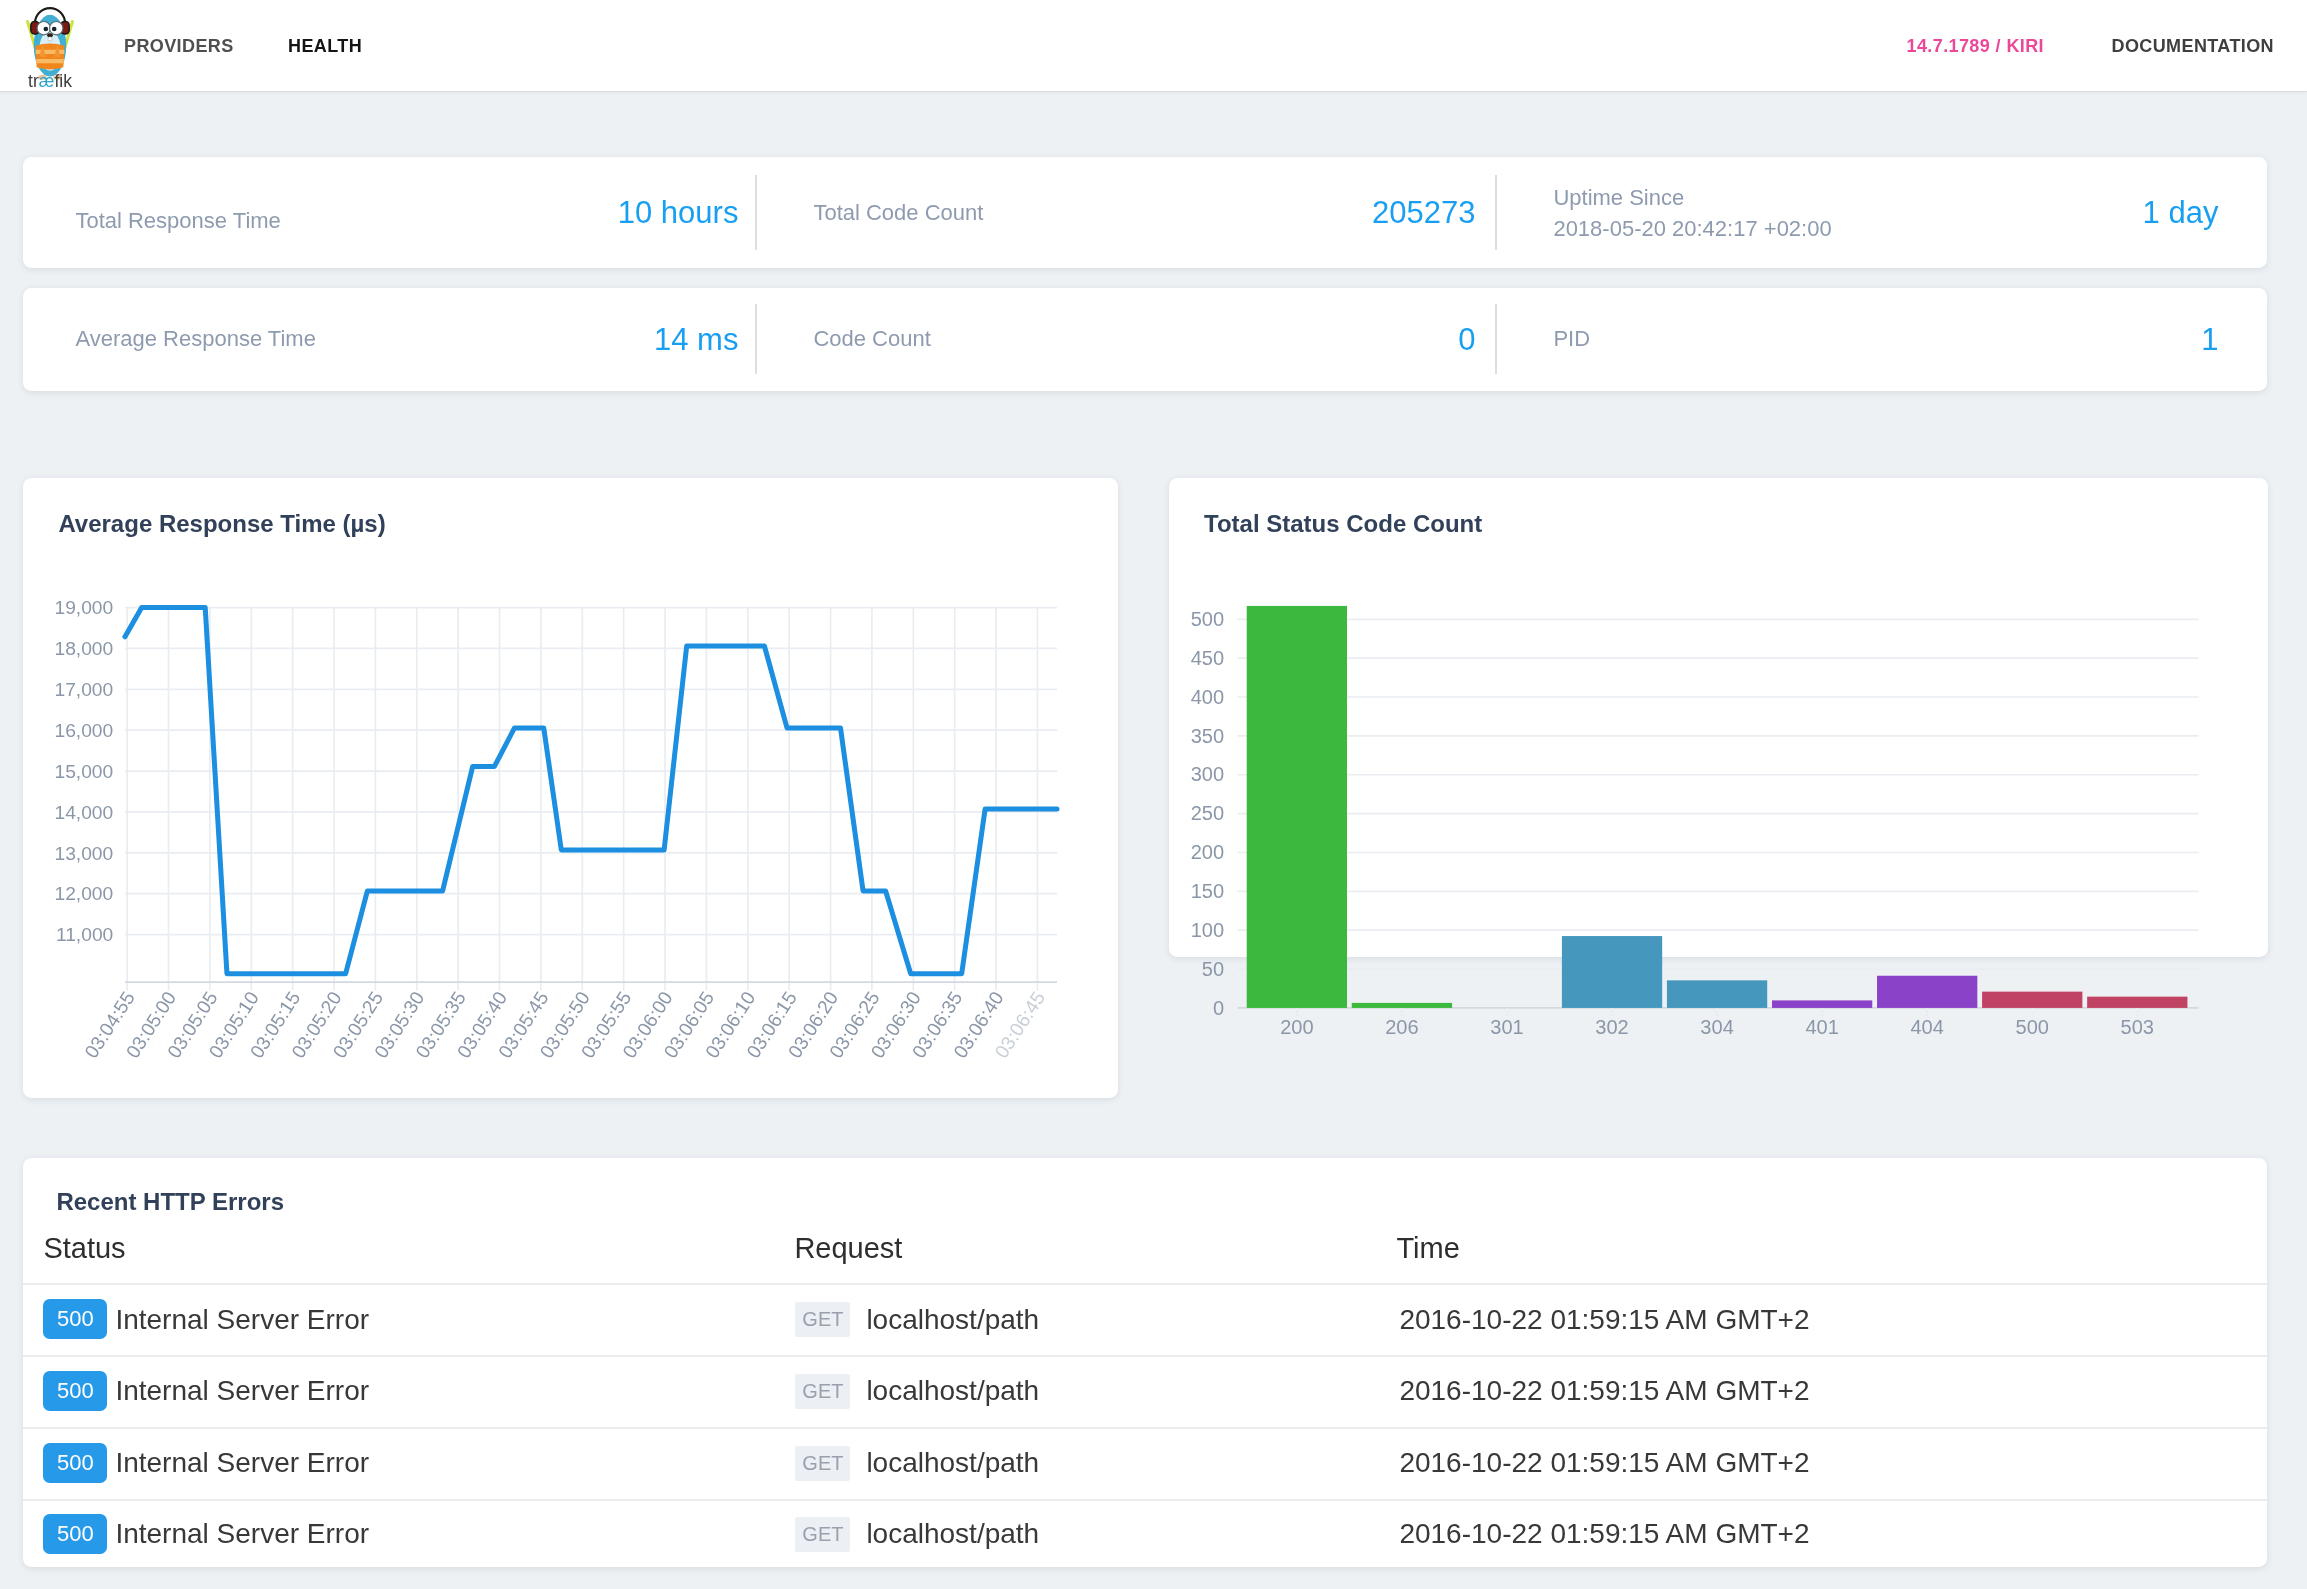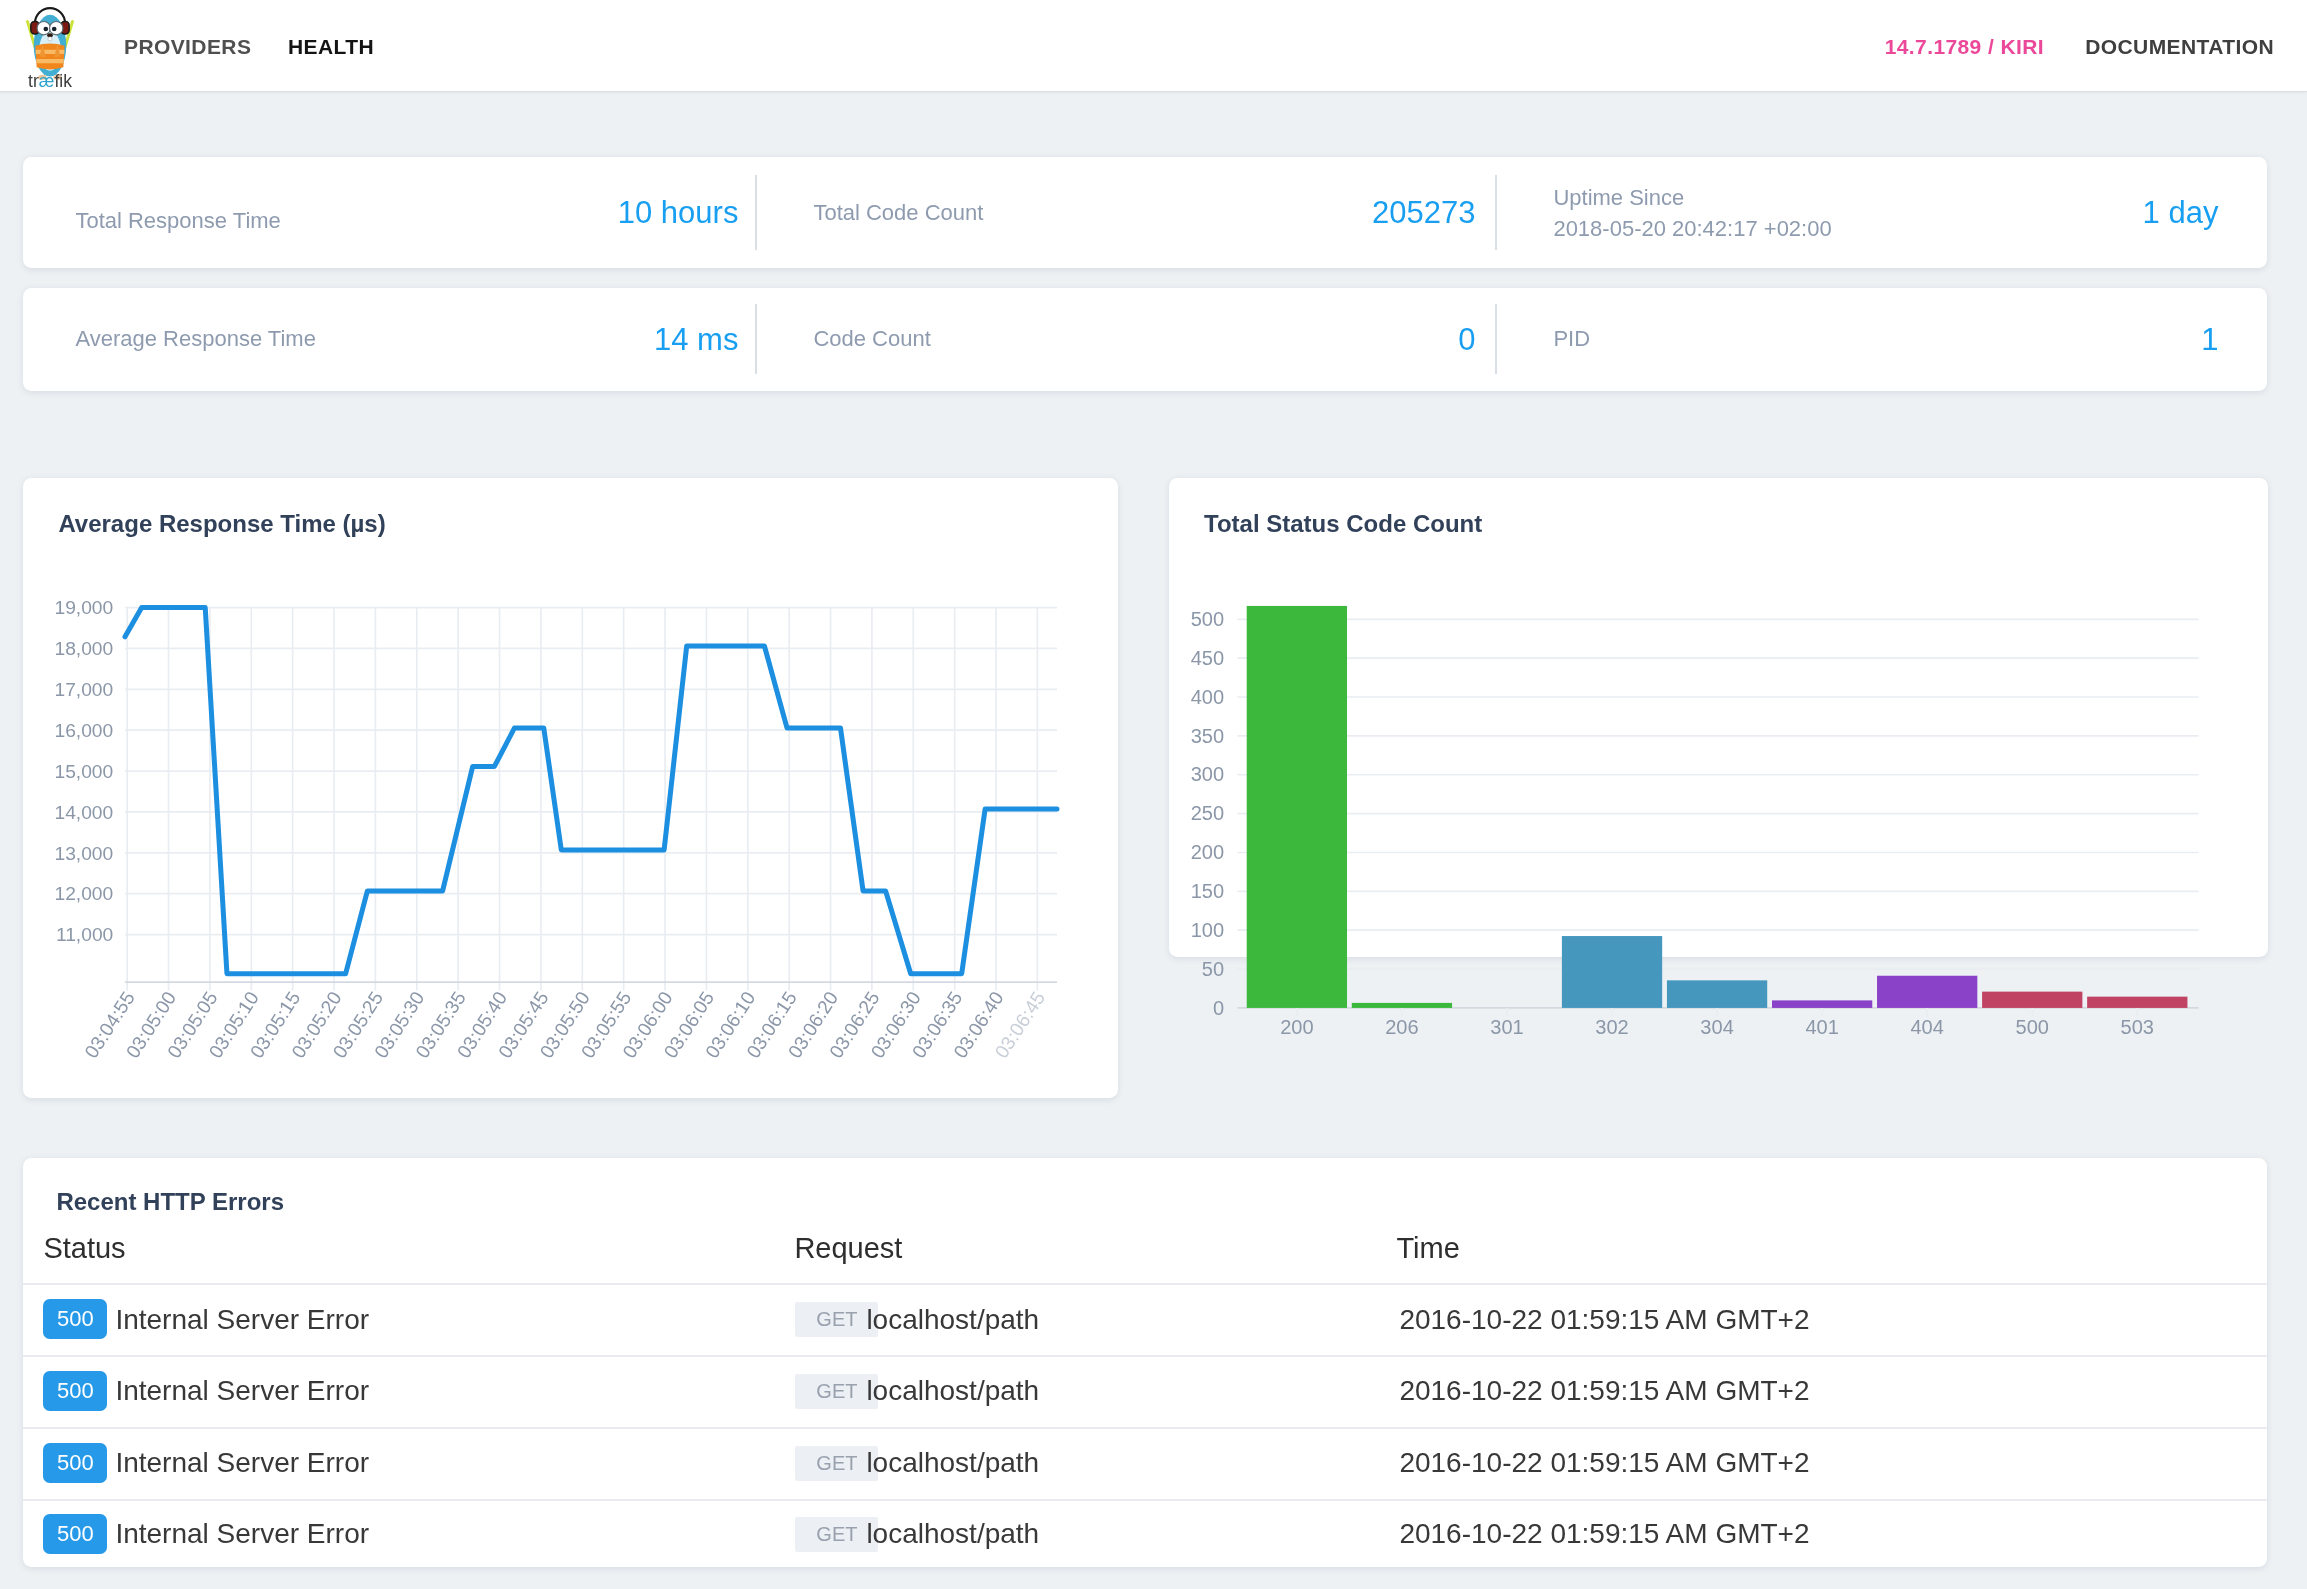--- a/index.html
+++ b/index.html
@@ -5,24 +5,24 @@
 body{width:2307px;height:1590px;overflow:hidden;background:#edf1f4;
  font-family:"Liberation Sans",sans-serif;}
 #page{position:relative;width:2307px;height:1590px;}
 .abs{position:absolute;}
 .card{position:absolute;background:#fff;border-radius:8.4px;
  box-shadow:0 1.7px 6.7px rgba(40,60,90,0.10);}
 .lbl{position:absolute;font-size:22px;color:#8e9baf;line-height:25px;white-space:nowrap;}
 .val{position:absolute;font-size:31px;font-weight:normal;color:#189ff2;line-height:47px;white-space:nowrap;}
 .vdiv{position:absolute;width:1.7px;background:#dadfe6;}
 .ctitle{position:absolute;font-size:24px;font-weight:bold;color:#32415a;white-space:nowrap;}
-.navitem{position:absolute;top:0;line-height:93px;font-size:21px;font-weight:bold;letter-spacing:0.4px;white-space:nowrap;}
+.navitem{position:absolute;top:0;line-height:93px;font-size:18px;font-weight:bold;letter-spacing:0.4px;white-space:nowrap;}
 .badge{position:absolute;width:64px;height:40px;border-radius:6.7px;background:#2699e8;
  color:#fff;font-size:22px;line-height:40px;text-align:center;}
-.getb{position:absolute;width:83px;height:35px;border-radius:2px;background:#eceff3;
+.getb{position:absolute;width:55px;height:35px;border-radius:2px;background:#eceff3;
  color:#98a1ad;font-size:20px;line-height:35px;text-align:center;}
 .cell{position:absolute;font-size:28px;color:#383838;line-height:33px;white-space:nowrap;}
 .hdr{position:absolute;font-size:29px;color:#2e2e2e;line-height:33px;white-space:nowrap;}
 .rowline{position:absolute;left:0;width:2244px;height:1.7px;background:#e9ebee;}
 </style></head><body>
 <div id="page">
 
 <div class="abs" style="left:0;top:0;width:2307px;height:91px;background:#fff;border-bottom:1.7px solid #dcdfe2;box-shadow:0 0.8px 3.3px rgba(0,0,0,0.05);">
 <svg class="abs" style="left:25px;top:4.2px;" width="50" height="85" viewBox="0 0 60 102">
  <g>

